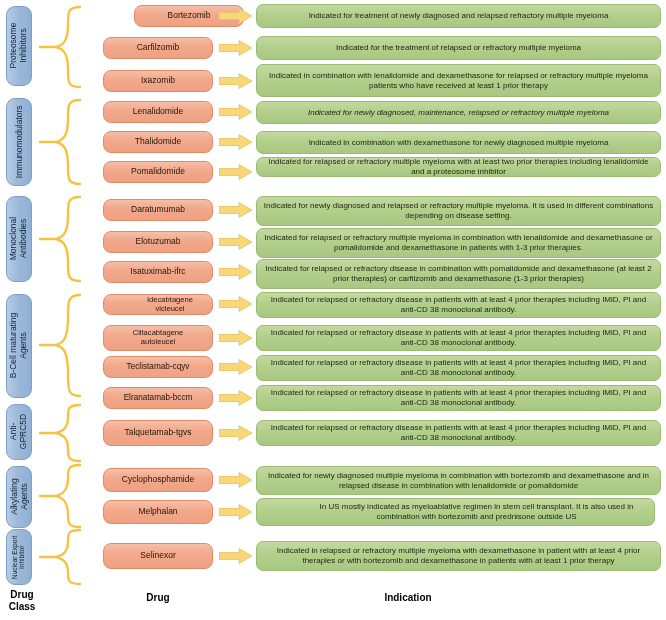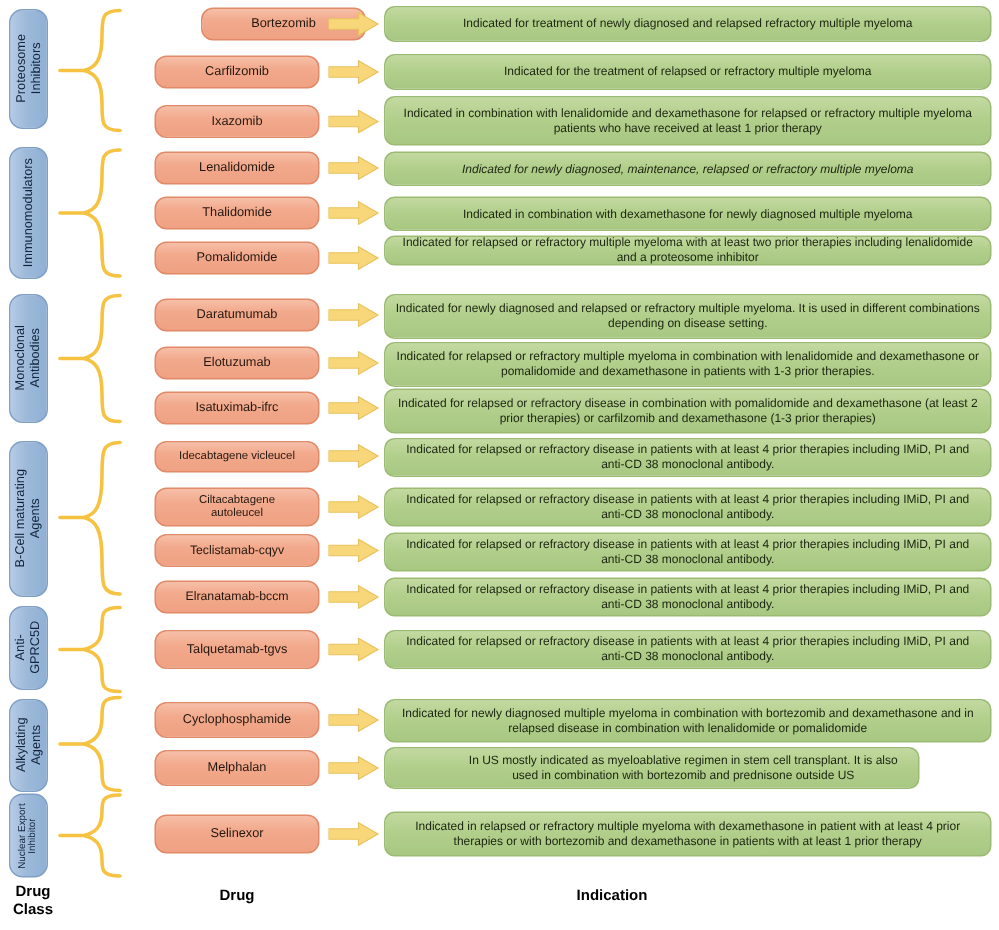--- a/index.html
+++ b/index.html
@@ -154,21 +154,21 @@
       <span>Immunomodulators</span>
     </div>
   </div>
   <div class="brace" style="left:34px; top:97px; width:48px; height:90px;">
     <svg width="48" height="90" viewBox="0 0 48 90">
       <path d="M46 3 C 34 3, 34 8, 34 21 C 34 38, 30 43, 22 45 C 30 47, 34 52, 34 69 C 34 82, 34 87, 46 87" fill="none" stroke="#f5c242" stroke-width="2.4" stroke-linecap="round"></path>
       <path d="M22 45 L 6 45" fill="none" stroke="#f5c242" stroke-width="2.4" stroke-linecap="round"></path>
     </svg>
   </div>
 
-  <div class="drug-box" style="left:103px; top:101px; width:110px; height:22px; font-size:8.5px;border-radius:7px;">
+  <div class="drug-box" style="left:103px; top:101px; width:110px; height:22px; font-size:8.5px;">
     <span>Lenalidomide</span>
   </div>
   <div class="arrow" style="left:219px; top:104px; width:34px; height:16px;">
     <svg width="34" height="16" viewBox="0 0 34 16">
         <path d="M0 4.5 L20 4.5 L20 0.5 L33 8 L20 15.5 L20 11.5 L0 11.5 Z" fill="#f7d77a" stroke="#e8c25c" stroke-width="0.8"></path>
       </svg>
   </div>
   <div class="ind-box" style="left:256px; top:101px; width:405px; height:23px; font-size:8px;font-style:italic;">
     <span>Indicated for newly diagnosed, maintenance, relapsed or refractory multiple myeloma</span>
   </div>
@@ -252,21 +252,21 @@
       <span>Agents</span>
     </div>
   </div>
   <div class="brace" style="left:34px; top:292px; width:48px; height:108px;">
     <svg width="48" height="108" viewBox="0 0 48 108">
       <path d="M46 3 C 34 3, 34 9, 34 25 C 34 45, 30 51, 22 53 C 30 55, 34 61, 34 81 C 34 98, 34 104, 46 104" fill="none" stroke="#f5c242" stroke-width="2.4" stroke-linecap="round"></path>
       <path d="M22 53 L 6 53" fill="none" stroke="#f5c242" stroke-width="2.4" stroke-linecap="round"></path>
     </svg>
   </div>
 
-  <div class="drug-box" style="left:103px; top:294px; width:110px; height:21px; font-size:7.6px;">
+  <div class="drug-box" style="left:103px; top:294px; width:110px; height:21px; font-size:7.6px;padding-left:28px;">
     <span>Idecabtagene vicleucel</span>
   </div>
   <div class="arrow" style="left:219px; top:296px; width:34px; height:16px;">
     <svg width="34" height="16" viewBox="0 0 34 16">
         <path d="M0 4.5 L20 4.5 L20 0.5 L33 8 L20 15.5 L20 11.5 L0 11.5 Z" fill="#f7d77a" stroke="#e8c25c" stroke-width="0.8"></path>
       </svg>
   </div>
   <div class="ind-box" style="left:256px; top:292px; width:405px; height:26px; font-size:8px;">
     <span>Indicated for relapsed or refractory disease in patients with at least 4 prior therapies including IMiD, PI and anti-CD 38 monoclonal antibody.</span>
   </div>
@@ -359,21 +359,21 @@
   </div>
 
   <div class="drug-box" style="left:103px; top:500px; width:110px; height:24px; font-size:8.5px;">
     <span>Melphalan</span>
   </div>
   <div class="arrow" style="left:219px; top:504px; width:34px; height:16px;">
     <svg width="34" height="16" viewBox="0 0 34 16">
         <path d="M0 4.5 L20 4.5 L20 0.5 L33 8 L20 15.5 L20 11.5 L0 11.5 Z" fill="#f7d77a" stroke="#e8c25c" stroke-width="0.8"></path>
       </svg>
   </div>
-  <div class="ind-box" style="left:256px; top:498px; width:357px; height:28px; font-size:8px;padding-left:48px;">
+  <div class="ind-box" style="left:256px; top:498px; width:399px; height:28px; font-size:8px;padding-left:48px;">
     <span>In US mostly indicated as myeloablative regimen in stem cell transplant. It is also used in combination with bortezomib and prednisone outside US</span>
   </div>
 
   <div class="class-pill" style="left:6px; top:529px; width:26px; height:56px;">
     <div class="vtext" style="font-size:6.6px;">
       <span>Nuclear Export</span><br>
       <span>Inhibitor</span>
     </div>
   </div>
   <div class="brace" style="left:34px; top:527px; width:48px; height:60px;">

